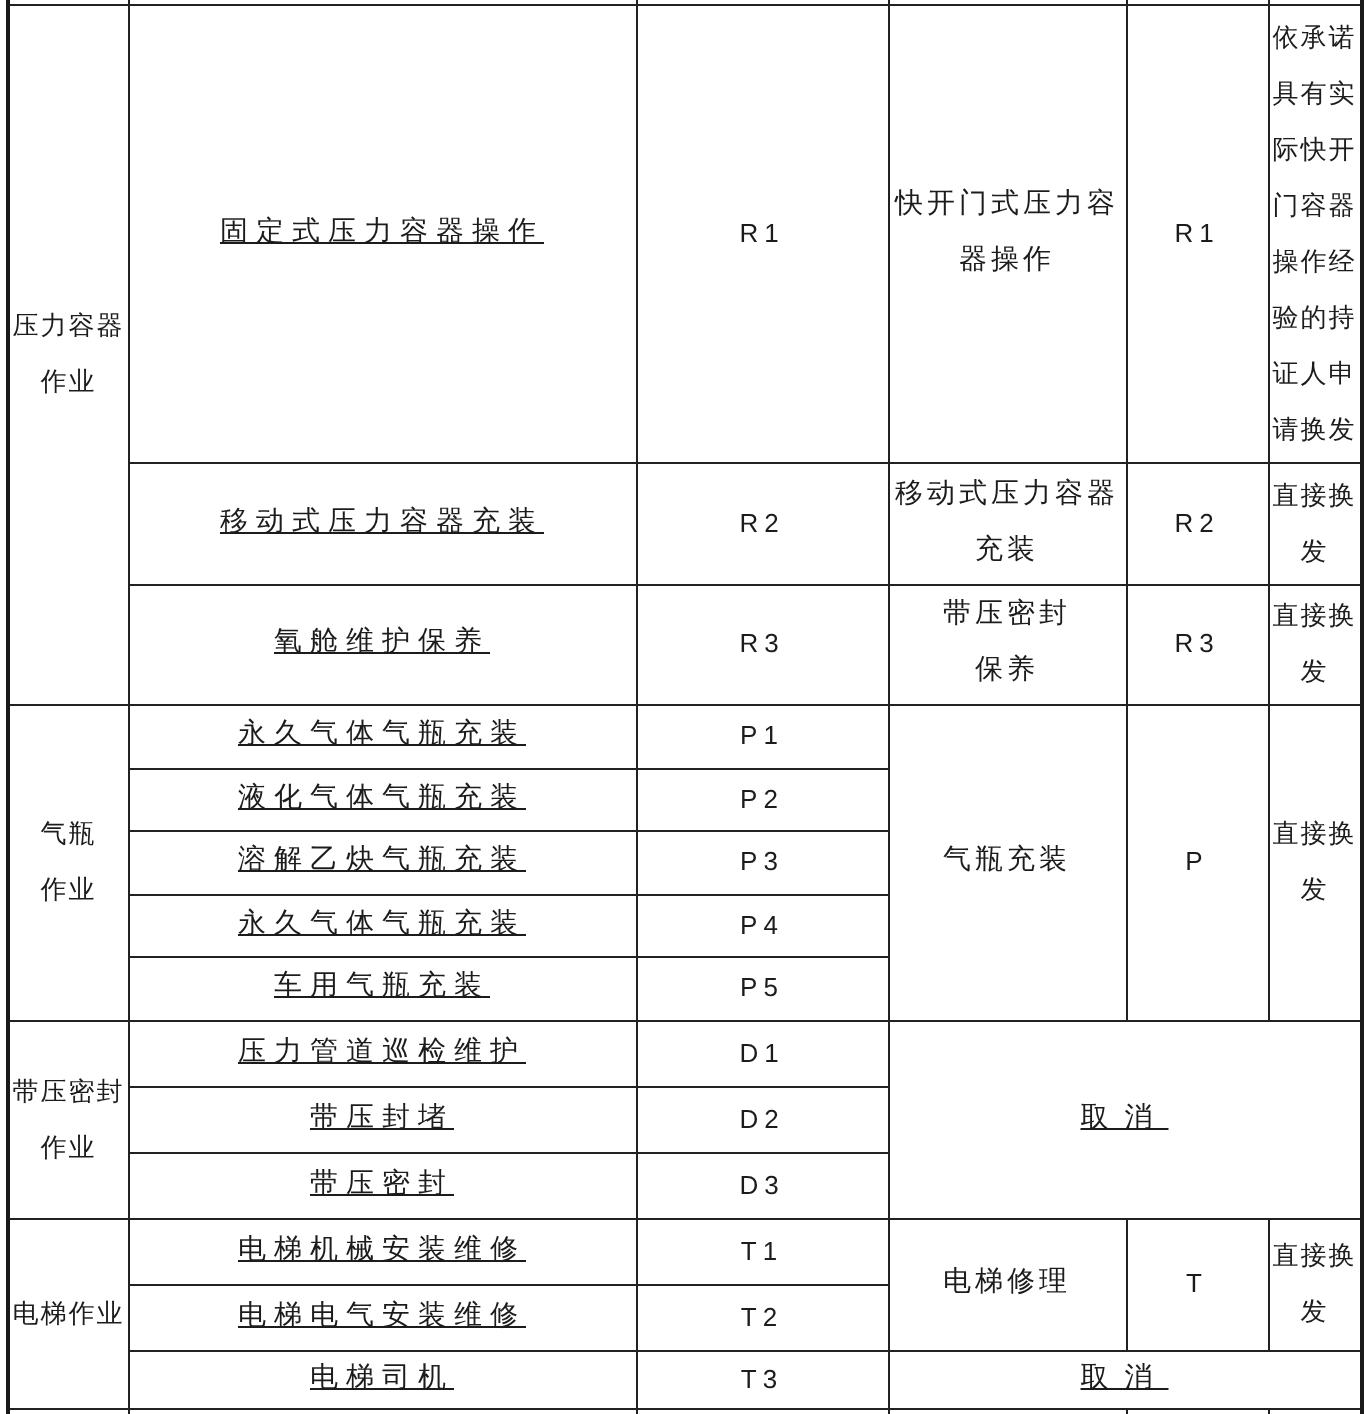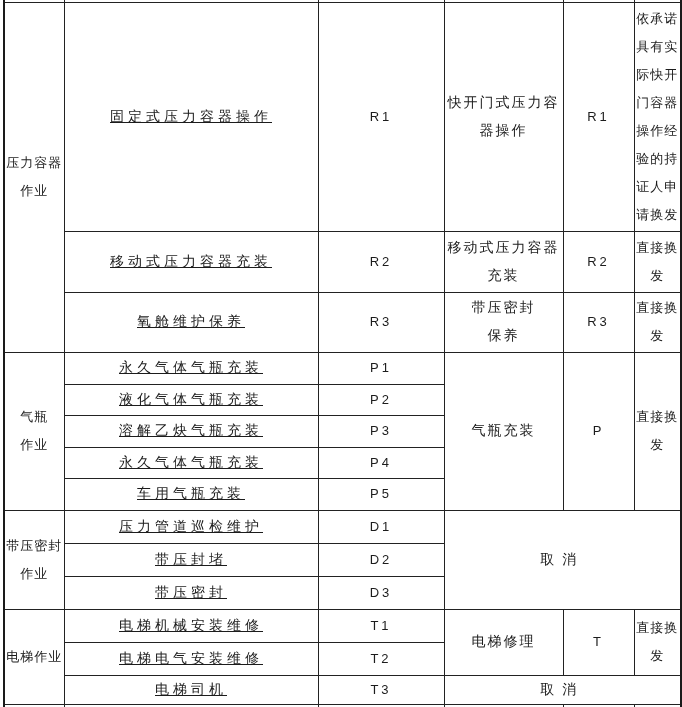--- a/index.html
+++ b/index.html
@@ -31,21 +31,21 @@
     line-height: 28px;
     white-space: pre-line;
     overflow: hidden;
   }
   
   td.cat   { font-size: 13px; letter-spacing: 1px; margin-left: 40px; }
   td.op    { letter-spacing: 4px; text-decoration: underline; }
   td.code  { font-size: 13px; letter-spacing: 3px; font-family: Liberation Sans, sans-serif; }
   td.newop { letter-spacing: 2px; margin-top: 12px; }
   td.note  { font-size: 13px; letter-spacing: 1px; line-height: 28px; }
-  td.cancel{ letter-spacing: 8px; }
+  td.cancel{ letter-spacing: 8px; text-decoration: underline; }
   
   tr.h-stub-top { height: 18px; }
   tr.h-r1 { height: 229px; }
   tr.h-r2 { height: 61px; }
   tr.h-r3 { height: 60px; }
   tr.h-p  { height: 31px; margin-top: 44px; }
   tr.h-p2 { height: 32px; }
   tr.h-d  { height: 33px; }
   tr.h-t  { height: 33px; }
   tr.h-t3 { height: 25px; }

